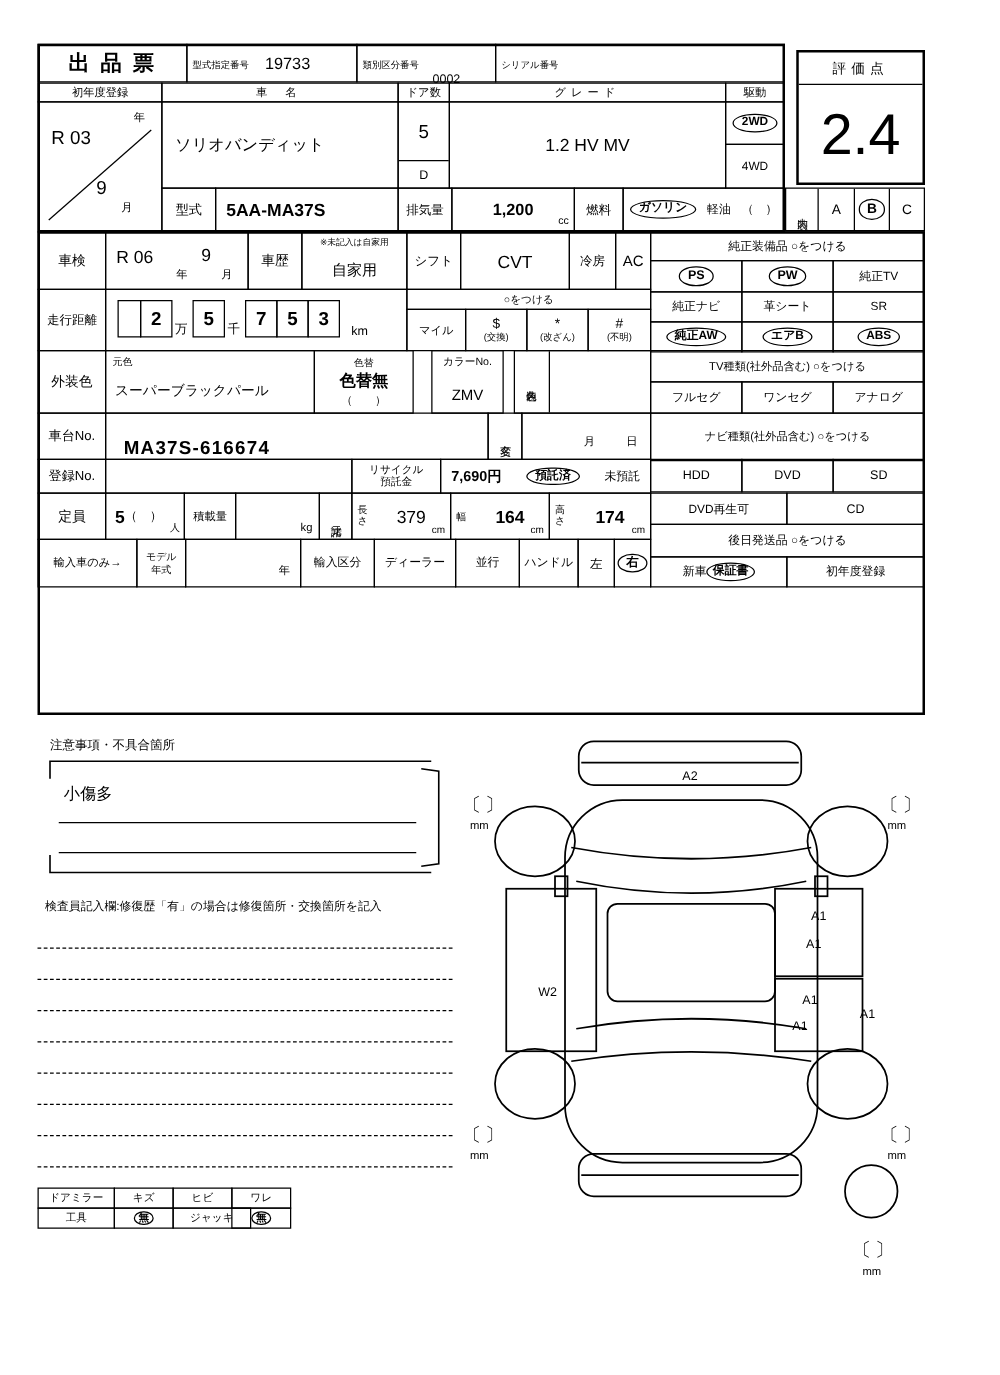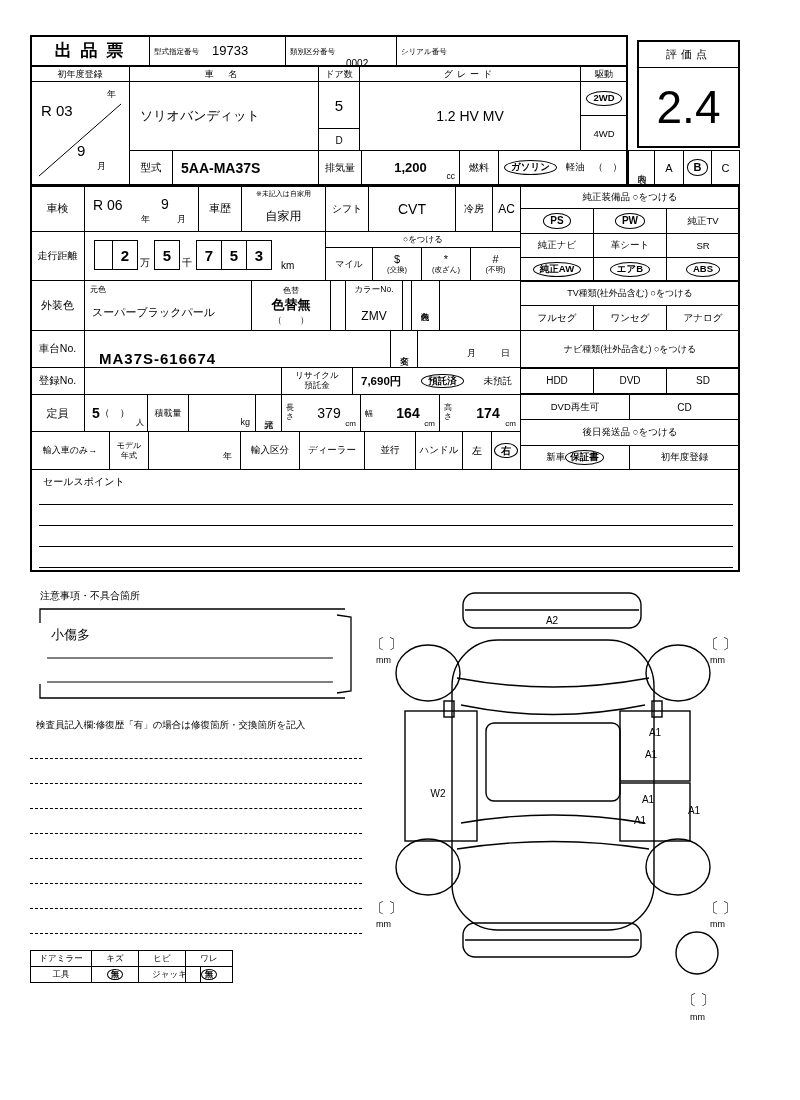--- a/index.html
+++ b/index.html
@@ -267,27 +267,20 @@
   <div class="c f" style="left:462px;top:431px;width:30px;height:39px;font-size:10px">左</div>
   <div class="c f" style="left:491px;top:431px;width:30px;height:39px">
     <span class="circ" style="font-size:10px">右</span>
   </div>
   <div class="c f" style="left:520px;top:445px;width:110px;height:25px">
     <span style="font-size:9.5px">新車</span>
     <span class="circ" style="font-size:9.5px;padding:1px 4px">保証書</span>
   </div>
   <div class="c f" style="left:629px;top:445px;width:111px;height:25px;font-size:9.5px">初年度登録</div>
 
-  <div class="c" style="left:30px;top:469px;width:710px;height:103px">
-    <span class="n" style="left:12px;top:5px;font-size:10px">セールスポイント</span>
-    <div class="sline" style="top:34px"></div>
-    <div class="sline" style="top:55px"></div>
-    <div class="sline" style="top:76px"></div>
-    <div class="sline" style="top:97px"></div>
-  </div>
 
   <div class="n" style="left:30px;top:35px;width:598px;height:151px;border:2px solid #000;pointer-events:none"></div>
   <div class="n" style="left:30px;top:185px;width:710px;height:387px;border:2px solid #000;pointer-events:none"></div>
 
   <span class="n" style="left:40px;top:589px;font-size:10px">注意事項・不具合箇所</span>
   <svg class="n" style="left:35px;top:603px" width="328" height="100">
     <polyline points="5,20 5,6 310,6" fill="none" stroke="#000" stroke-width="1.3"></polyline>
     <polyline points="5,81 5,95 310,95" fill="none" stroke="#000" stroke-width="1.3"></polyline>
     <polyline points="302,12 316,14 316,88 302,90" fill="none" stroke="#000" stroke-width="1.3"></polyline>
     <line x1="12" y1="55" x2="298" y2="55" stroke="#000" stroke-width="1"></line>

